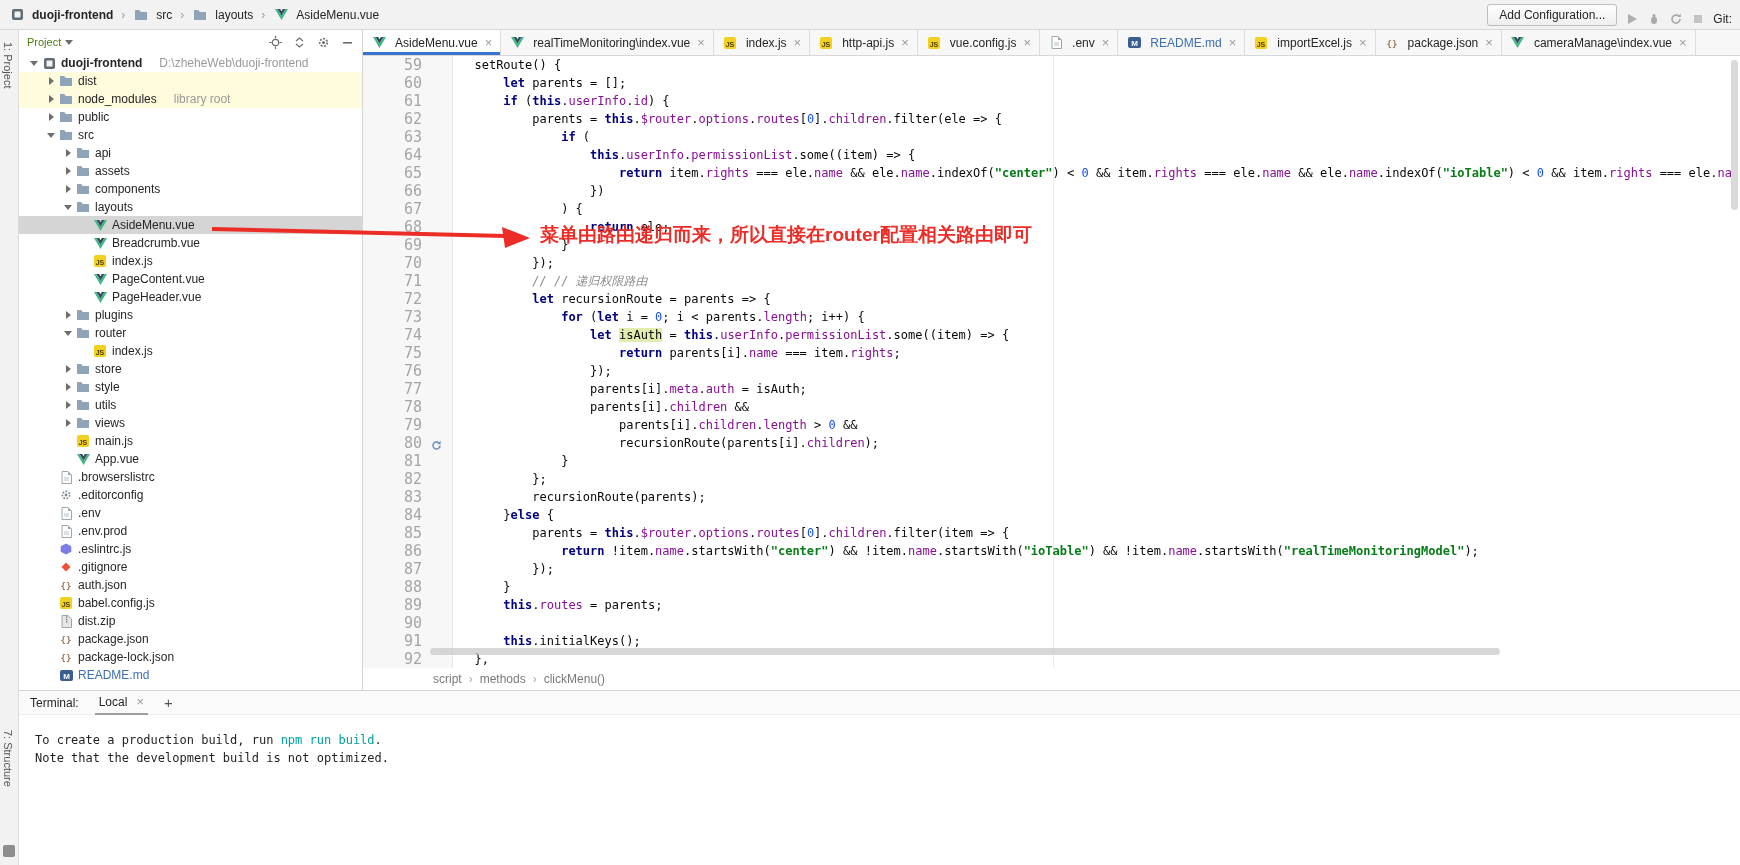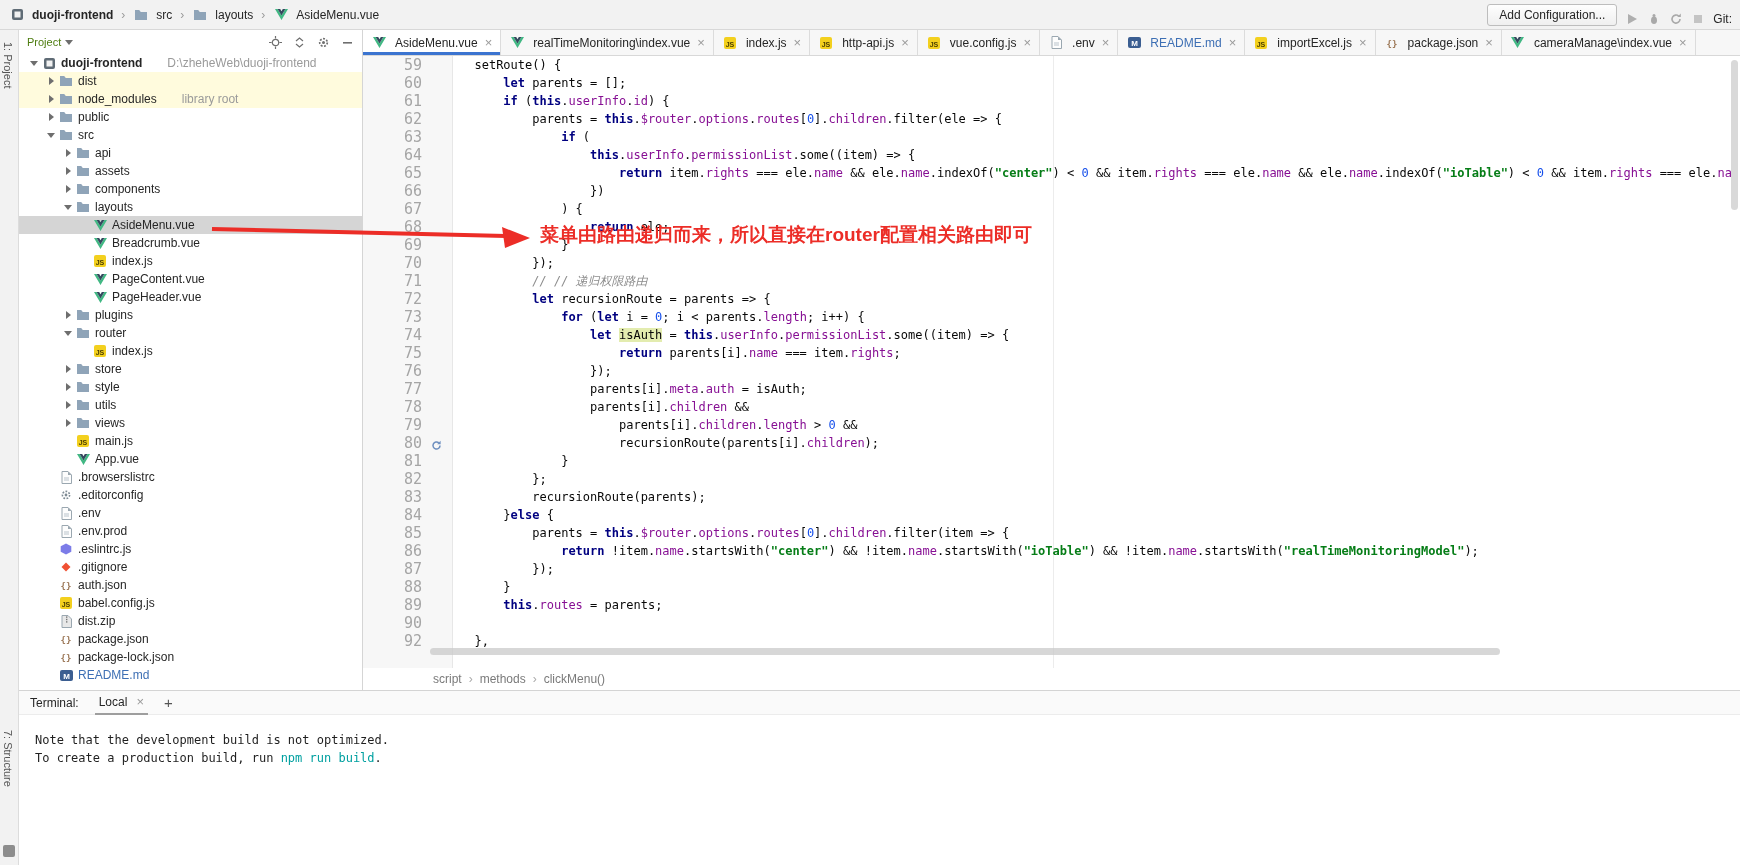--- a/index.html
+++ b/index.html
@@ -32,21 +32,21 @@
     border-right:1px solid #D5D5D5; overflow:hidden; }
   #project-header { height:24px; display:flex; align-items:center; padding:0 8px; font-size:11px; color:#4d7c0f; gap:4px; }
   .caret-down { width:0; height:0; border-left:4px solid transparent; border-right:4px solid transparent; border-top:5px solid #6E6E6E; }
   #ph-icons { margin-left:auto; display:flex; align-items:center; gap:10px; }
   .ph-ic { display:inline-flex; width:14px; height:14px; align-items:center; justify-content:center; }
   #tree { position:absolute; top:24px; left:0; right:0; bottom:0; overflow:hidden; }
   .trow { height:18px; display:flex; align-items:center; font-size:12px; color:#262626; white-space:nowrap; }
   .trow.sel { background:#D5D5D5; }
   .trow.tint { background:#FFFBDD; }
   .tlab { margin-left:1px; }
-  .tann { color:#9A9A9A; margin-left:25px; }
+  .tann { color:#9A9A9A; margin-left:17px; }
   .mod { color:#3D6FB4; }
   .chev { width:14px; display:inline-flex; justify-content:center; align-items:center; }
   .chev.closed::before { content:""; border-left:5px solid #6E6E6E; border-top:4px solid transparent; border-bottom:4px solid transparent; }
   .chev.open::before { content:""; border-top:5px solid #6E6E6E; border-left:4px solid transparent; border-right:4px solid transparent; }
   .icon { display:inline-flex; width:16px; height:14px; align-items:center; justify-content:center; margin-right:3px; }
 
   
   #editor { position:absolute; left:363px; top:30px; width:1377px; height:660px; background:#fff; overflow:hidden; }
   #tabbar { height:26px; background:#F7F7F7; border-bottom:1px solid #D8D8D8; display:flex; align-items:stretch; overflow:hidden; }
   .tab { display:flex; align-items:center; gap:5px; padding:0 8px; border-right:1px solid #DCDCDC; font-size:12px; color:#262626; white-space:nowrap; }
@@ -771,20 +771,24 @@
           </div>
           <div class="crow">
             <span class="ln">89</span>
             <span class="ct">      <span class="k">this</span><span class="d">.</span><span class="p">routes</span><span class="d"> = </span><span class="u">parents</span><span class="d">;</span></span>
           </div>
           <div class="crow">
             <span class="ln">90</span>
             <span class="ct"></span>
           </div>
           <div class="crow">
+            <span class="ln">91</span>
+            <span class="ct">      <span class="k">this</span><span class="d">.initialKeys();</span></span>
+          </div>
+          <div class="crow">
             <span class="ln">92</span>
             <span class="ct">  <span class="d">},</span></span>
           </div>
         </div>
     </div>
     <div id="hscroll"></div>
     <div id="vscroll"></div>
     <div id="ed-crumbs">
         <span>script</span>
         <span class="sep">›</span>
@@ -797,22 +801,22 @@
   <section id="terminal">
     <div id="term-header">
       <span>Terminal:</span>
       <span id="term-tab">
         <span>Local</span>
         <span class="x">×</span>
       </span>
       <span id="term-plus">+</span>
     </div>
     <div id="term-out">
+        <div class="tline"><span class="t">To create a production build, run </span><span class="cy">npm run build</span><span class="t">.</span></div>
         <div class="tline"><span class="t">Note that the development build is not optimized.</span></div>
-        <div class="tline"><span class="t">To create a production build, run </span><span class="cy">npm run build</span><span class="t">.</span></div>
       </div>
   </section>
 
   <svg id="ann-svg">
     <line class="ann-stroke" x1="212" y1="229" x2="506" y2="236" stroke="#EC2D27" stroke-width="4"></line>
     <polygon class="ann-fill" points="530,238 502,227 505,248" fill="#EC2D27"></polygon>
   </svg>
   <div id="ann-text" style="color: rgb(236, 45, 39);">菜单由路由递归而来，所以直接在router配置相关路由即可</div>
 
 </div>

